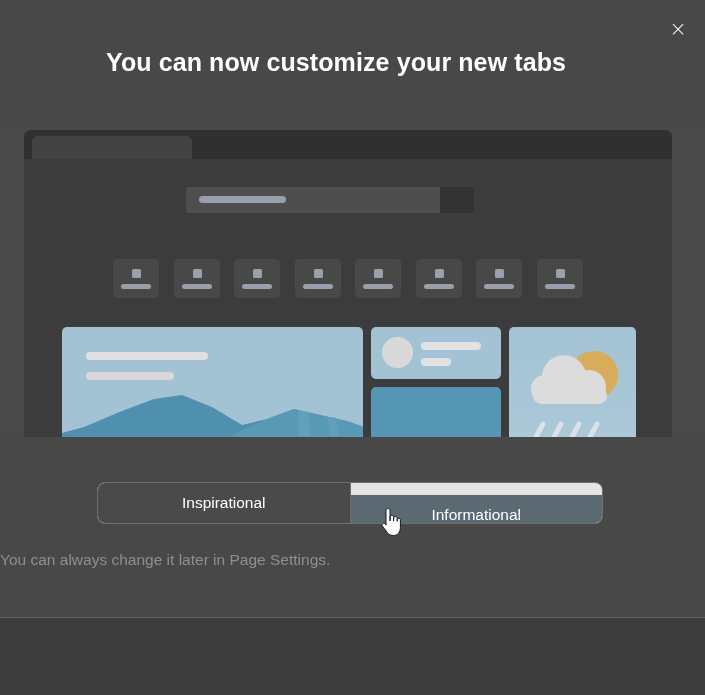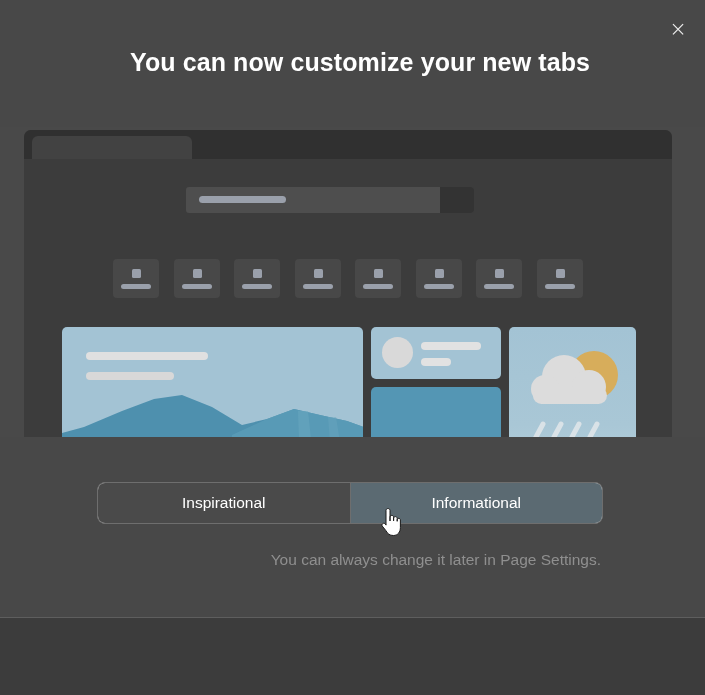--- a/index.html
+++ b/index.html
@@ -18,21 +18,21 @@
     cursor:pointer;background:transparent;border:none;padding:0;
   }
   .close-btn .glyph{
     font-size:21px;color:#f0f0f0;line-height:1;font-weight:300;
     font-family:"DejaVu Sans", sans-serif;
   }
 
   
   .headline{
     position:absolute;top:48px;left:0;width:672px;text-align:center;
-    font-size:25px;color:#ffffff;font-weight:600;letter-spacing:.1px;padding-left:24px;
+    font-size:25px;color:#ffffff;font-weight:600;letter-spacing:.1px;
   }
 
   
   .preview-backdrop{
     position:absolute;left:0;top:127px;width:705px;height:310px;
     background:#494949;
   }
   .mockwin{
     position:absolute;left:24px;top:130px;width:648px;height:307px;
     background:#3b3b3b;border-radius:7px 7px 0 0;overflow:hidden;
@@ -96,28 +96,28 @@
     display:flex;border:1px solid #6e6e6e;border-radius:8px;overflow:hidden;
     background:#e5e5e5;
   }
   .seg{
     flex:1;display:flex;align-items:center;justify-content:center;
     font-size:15.5px;color:#ffffff;cursor:pointer;
     background:#4a4a4a;border:none;border-right:1px solid #6e6e6e;
     font-family:"Liberation Sans", sans-serif;height:100%;
   }
   .seg:last-child{border-right:none;}
-  .seg.selected{background:#5b6a72;}
+  .seg.selected{background:#5b6a72;margin-top:12px;}
 
   
   .cursor{position:absolute;left:379px;top:508px;width:24px;height:30px;pointer-events:none;}
 
   
   .hint{
-    position:absolute;left:0;top:551px;width:601px;text-align:right;
+    position:absolute;left:0;top:551px;width:601px;text-align:left;
     font-size:15.5px;color:#8f8f8f;
   }
 
   
   .divider{position:absolute;left:0;top:617px;width:705px;height:1px;background:#5e5e5e;}
   .footer{position:absolute;left:0;top:618px;width:705px;height:77px;background:#3c3c3c;}
 </style>
 </head>
 <body>
 

